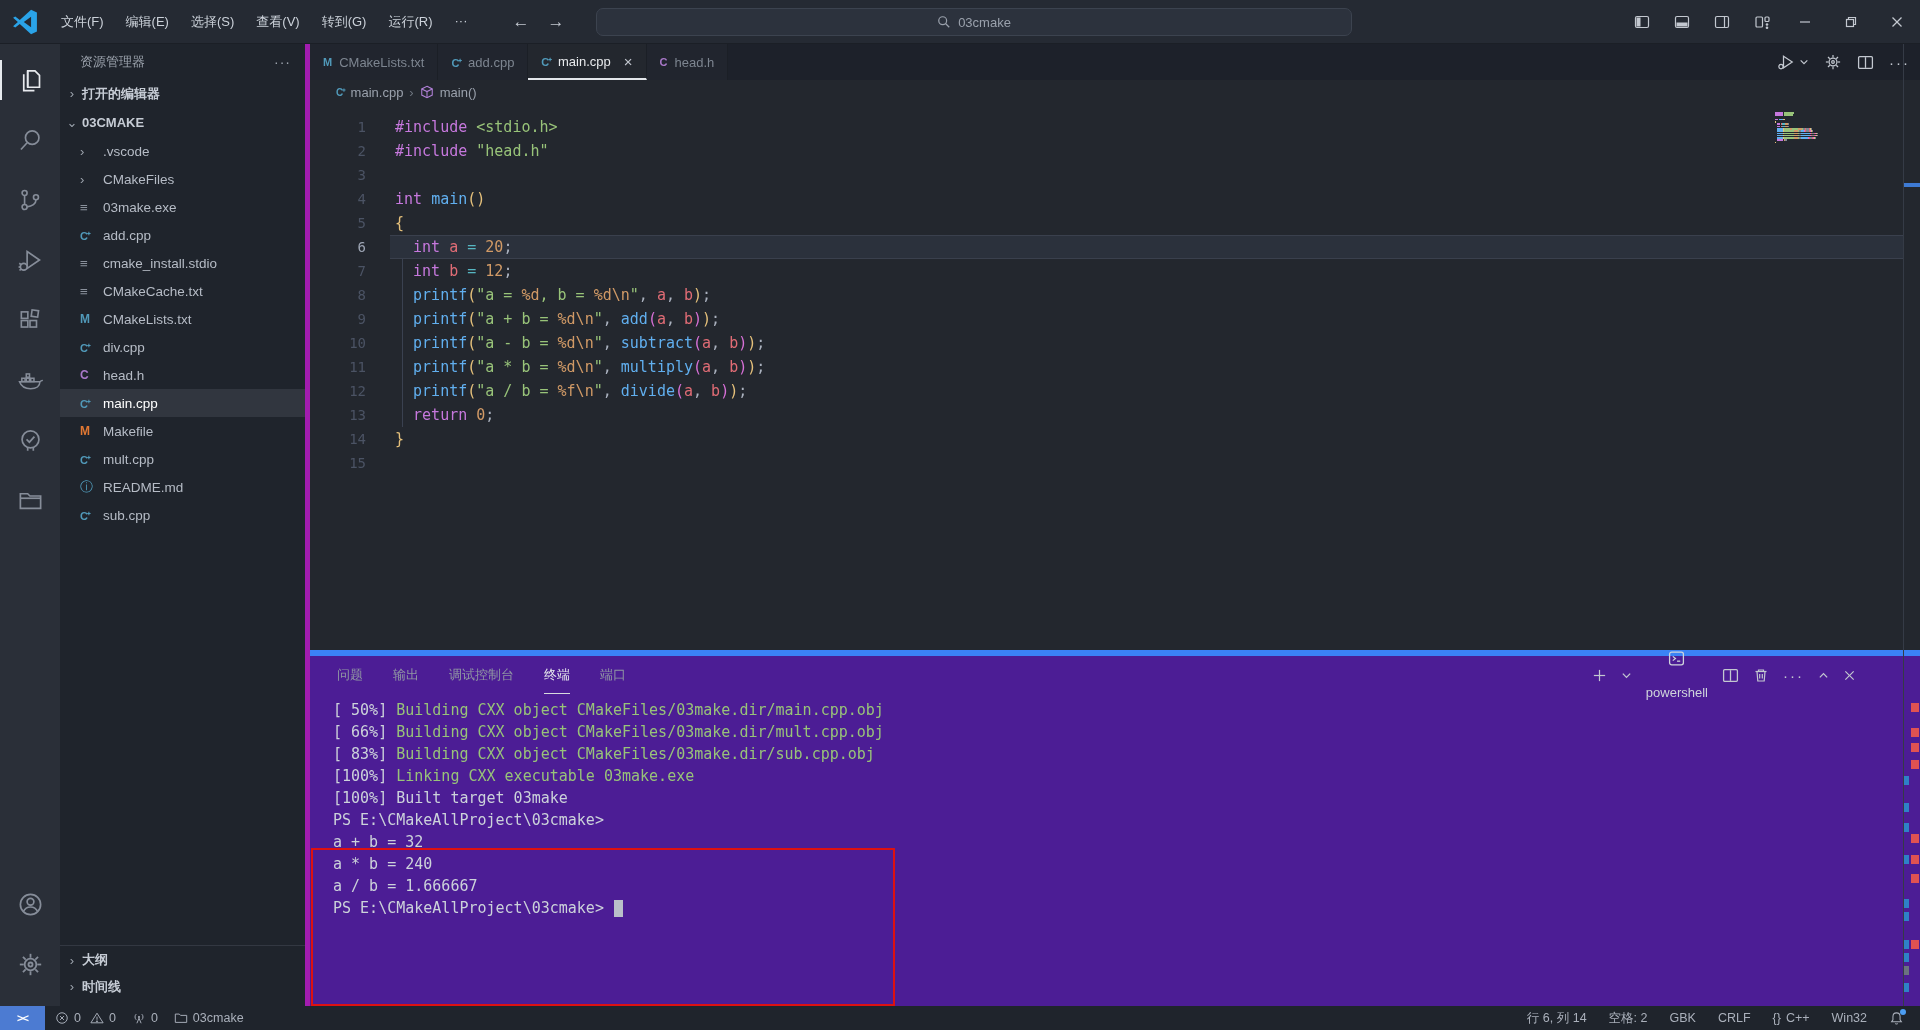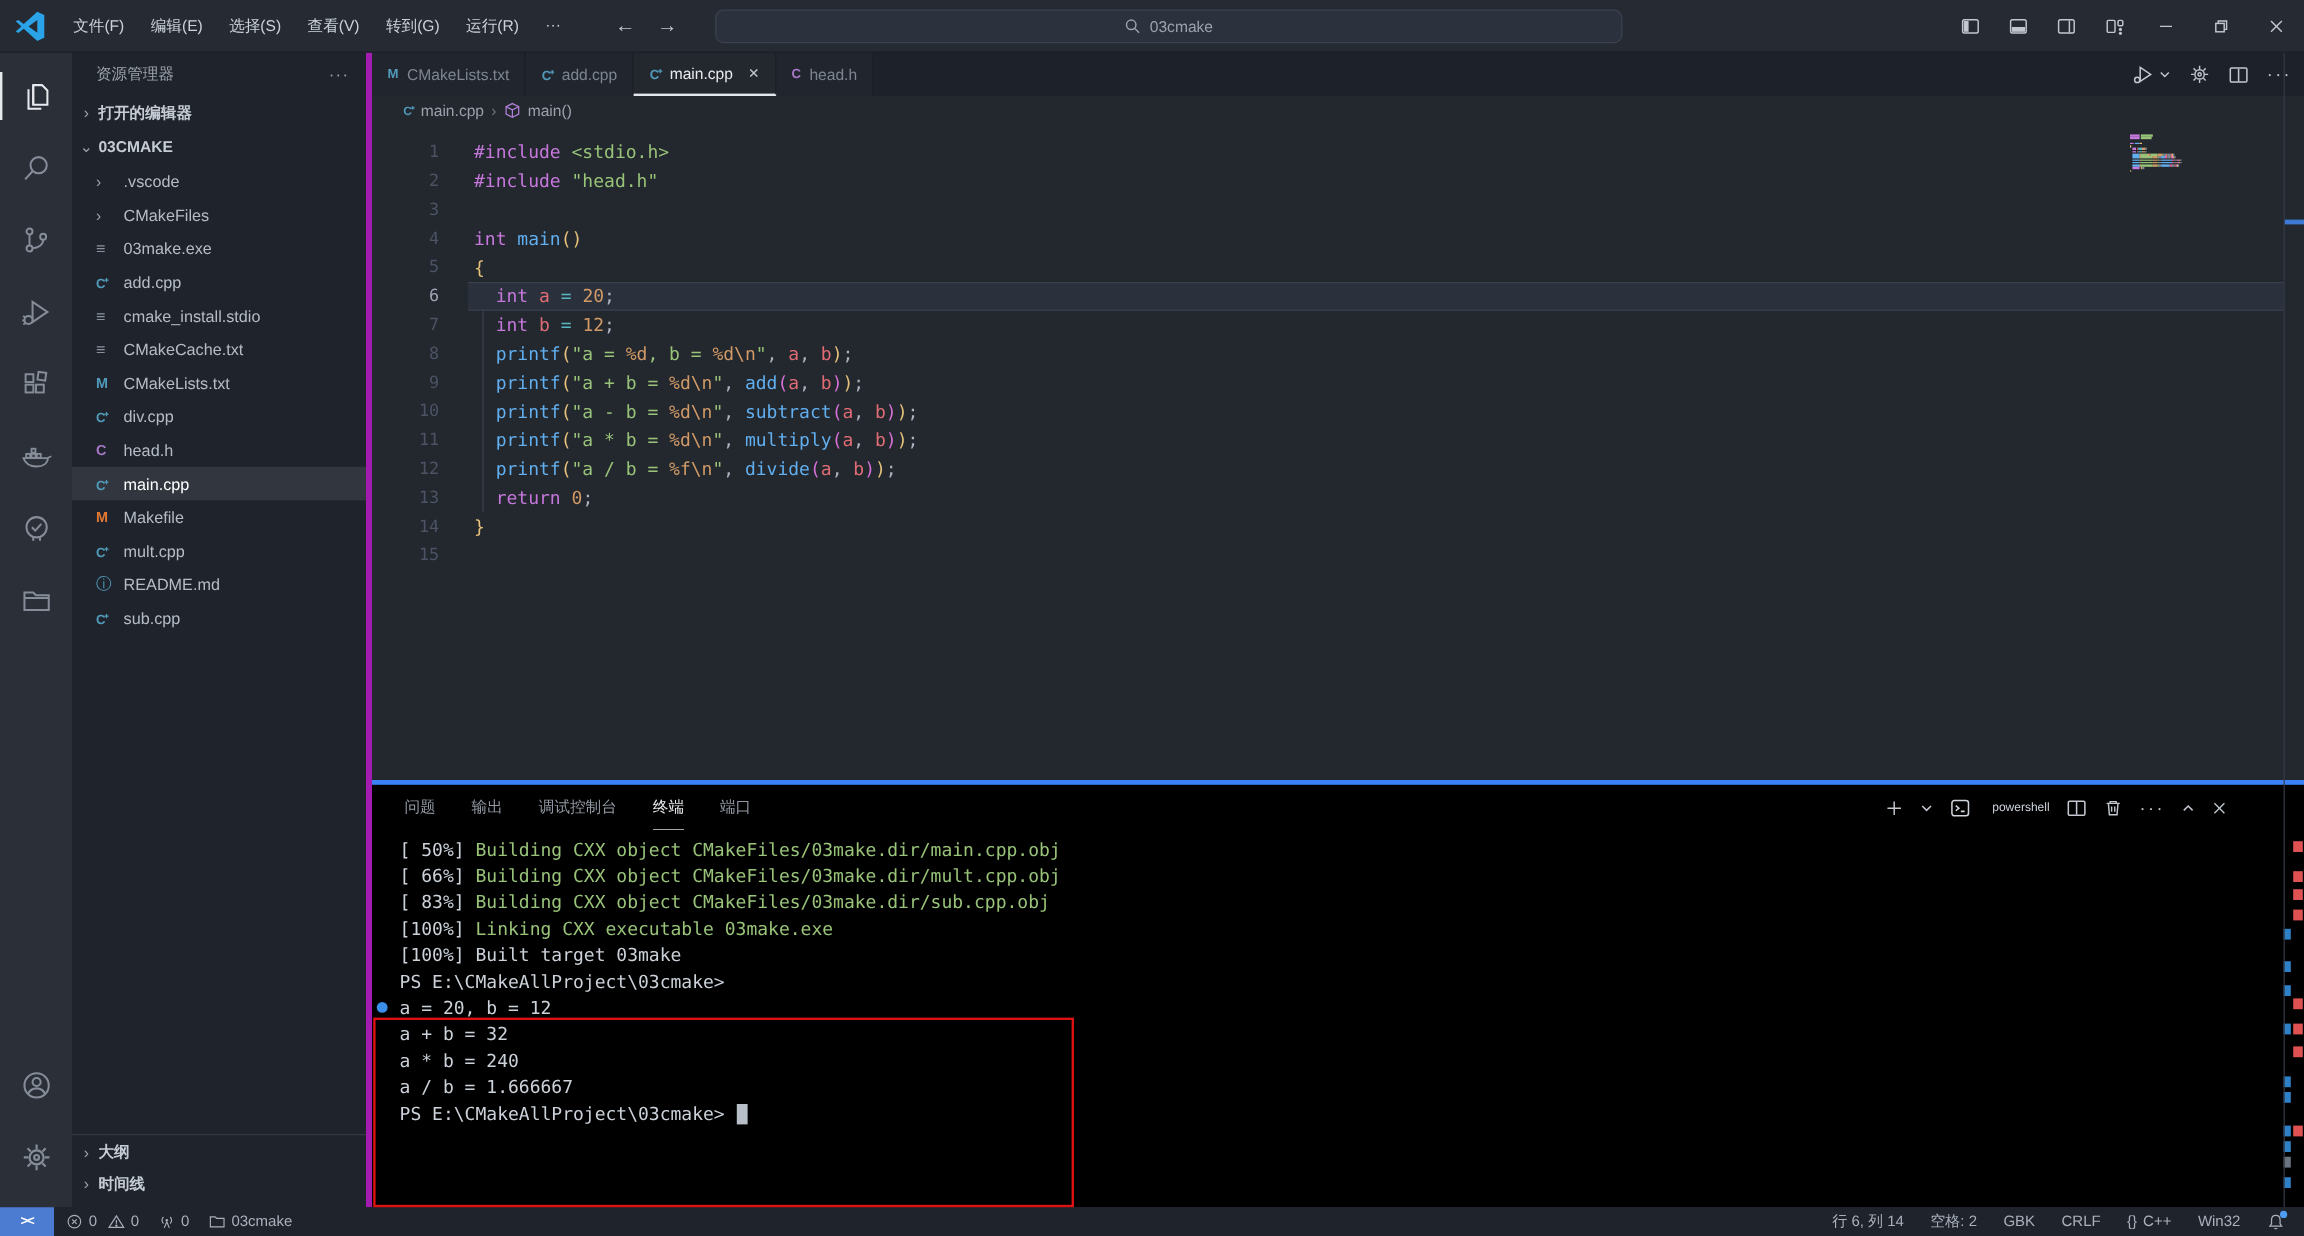--- a/index.html
+++ b/index.html
@@ -76,26 +76,26 @@
   .tk-b1 { color:#e5c07b; }
   .tk-b2 { color:#d670d6; }
 
   .minimap { position:absolute; right:85px; top:8px; width:60px; }
   .mm-row { height:1.6px; margin-bottom:0.7px; display:flex; }
   .mm-seg { height:1.6px; }
   .edge-border { position:absolute; left:1903px; top:44px; width:1px; height:962px; background:#353b46; }
   .cursor-mark { position:absolute; left:1904px; top:183px; width:16px; height:4px; background:#3e7ad3; }
 
   
-  .panel { position:absolute; left:0; top:606px; right:0; height:356px; border-top:4px solid #3b82f6; background:#000000; }
+  .panel { position:absolute; left:0; top:606px; right:0; height:356px; border-top:6px solid #3b82f6; background:#4c1d95; }
   .panel-header { height:38px; display:flex; align-items:center; padding-left:27px; }
   .p-tab { font-size:13px; color:#9198a3; margin-right:30px; height:38px; display:flex; align-items:center; }
   .p-tab.active { color:#e8eaed; box-shadow:inset 0 -1px 0 #d7dade; }
   .panel-actions { margin-left:auto; display:flex; align-items:center; gap:14px; padding-right:64px; color:#c3c8d0; }
-  .pa-shell { display:flex; align-items:center; gap:18px; font-size:10px; color:#cfd4db; }
+  .pa-shell { display:flex; align-items:center; gap:18px; font-size:13px; color:#cfd4db;flex-direction:column; }
   .terminal { position:absolute; left:0; top:38px; right:20px; bottom:0; padding:5px 0 0 23px; font-family:"DejaVu Sans Mono","Liberation Mono",monospace; font-size:15px; }
   .t-row { height:22px; line-height:22px; white-space:pre; position:relative; }
   .tt-w { color:#ccd2da; } .tt-g { color:#98c379; } .tt-y { color:#e5c07b; }
   .t-dot { position:absolute; left:-19px; top:6px; width:9px; height:9px; border-radius:50%; background:#3b8eea; }
   .t-cursor { display:inline-block; width:9px; height:17px; background:#b9bfc9; vertical-align:middle; margin-left:1px; }
   .panel-ruler { position:absolute; right:0; top:0; bottom:0; width:18px; }
   .rm { position:absolute; height:9px; }
   .rm.r { left:9px; width:8px; background:#e05252; }
   .rm.b { left:1px; width:6px; background:#2f81c7; }
   .rm.g { left:1px; width:6px; background:#6b7280; }
@@ -632,21 +632,20 @@
         </span>
       </div>
     </div>
     <div class="terminal">
         <div class="t-row"><span class="tt-w">[ 50%] </span><span class="tt-g">Building CXX object CMakeFiles/03make.dir/main.cpp.obj</span></div>
         <div class="t-row"><span class="tt-w">[ 66%] </span><span class="tt-g">Building CXX object CMakeFiles/03make.dir/mult.cpp.obj</span></div>
         <div class="t-row"><span class="tt-w">[ 83%] </span><span class="tt-g">Building CXX object CMakeFiles/03make.dir/sub.cpp.obj</span></div>
         <div class="t-row"><span class="tt-w">[100%] </span><span class="tt-g">Linking CXX executable 03make.exe</span></div>
         <div class="t-row"><span class="tt-w">[100%] Built target 03make</span></div>
         <div class="t-row"><span class="tt-w">PS E:\CMakeAllProject\03cmake&gt; </span></div>
-        <div class="t-row"><span class="t-dot"></span><span class="tt-w">a = 20, b = 12</span></div>
         <div class="t-row"><span class="tt-w">a + b = 32</span></div>
         <div class="t-row"><span class="tt-w">a * b = 240</span></div>
         <div class="t-row"><span class="tt-w">a / b = 1.666667</span></div>
         <div class="t-row"><span class="tt-w">PS E:\CMakeAllProject\03cmake&gt; </span><span class="t-cursor"></span></div>
       </div>
     <div class="panel-ruler">
         <div class="rm r" style="top: 47px;"></div>
         <div class="rm r" style="top: 72px;"></div>
         <div class="rm r" style="top: 87px;"></div>
         <div class="rm r" style="top: 104px;"></div>

